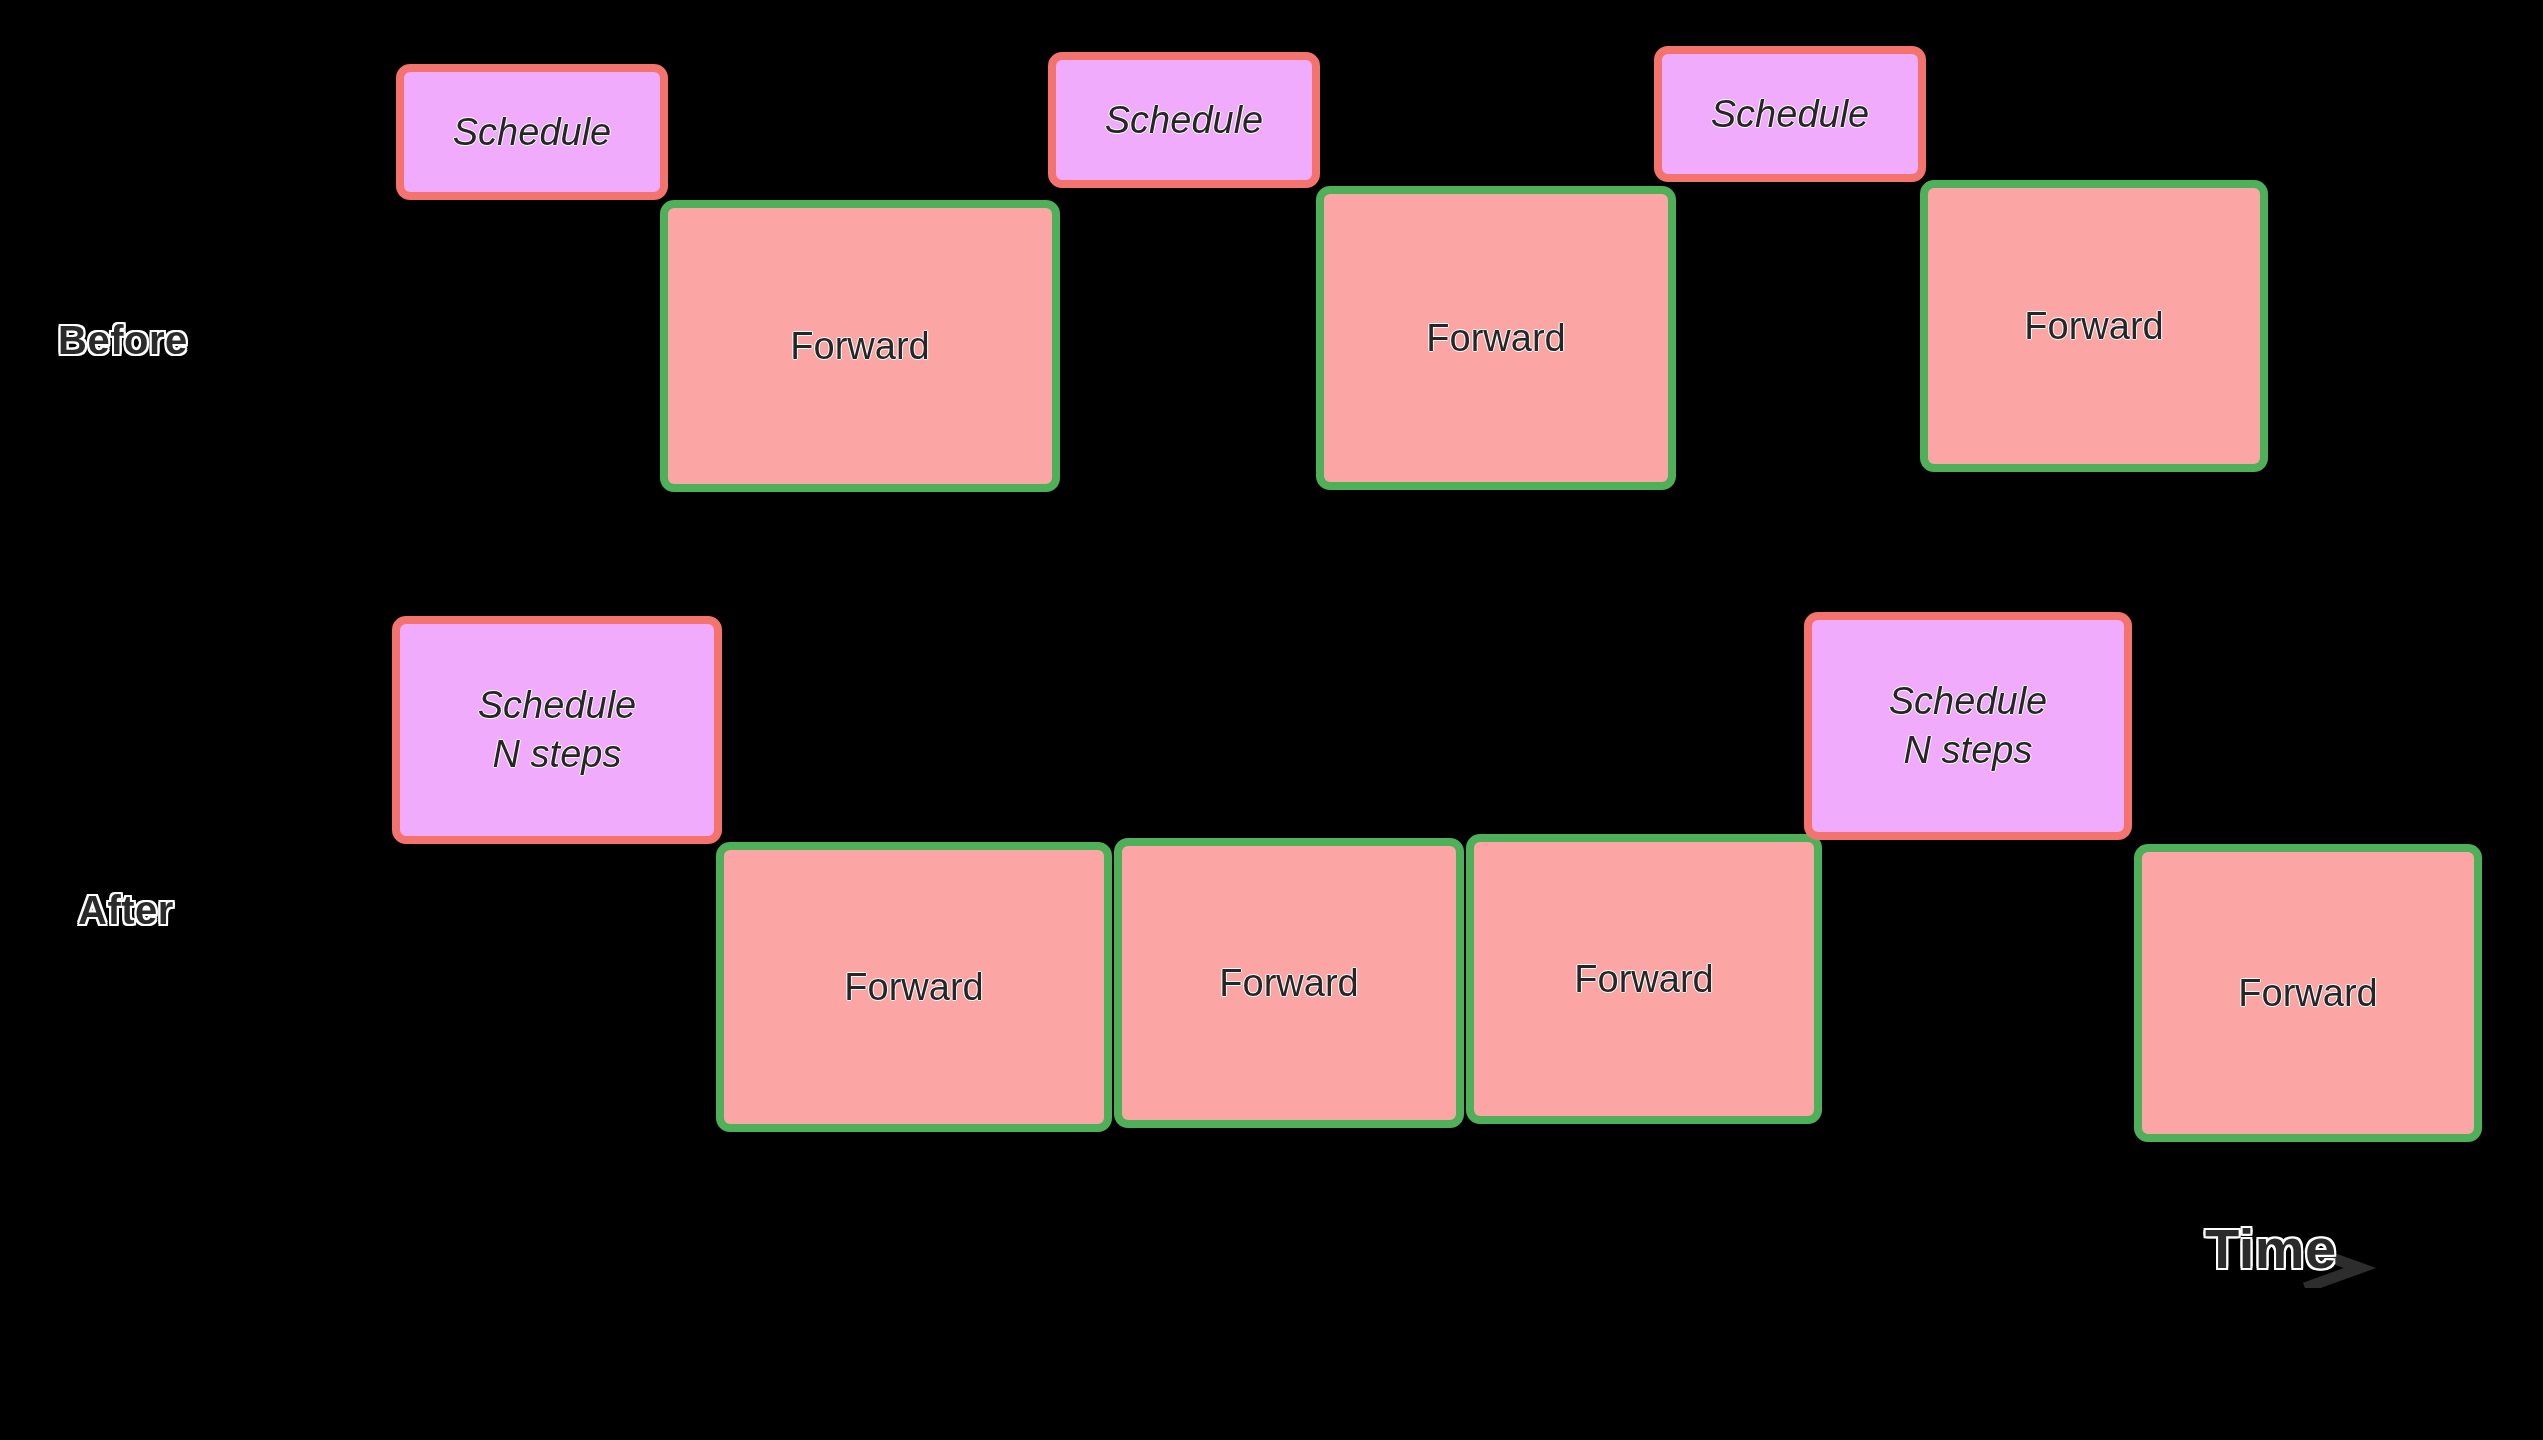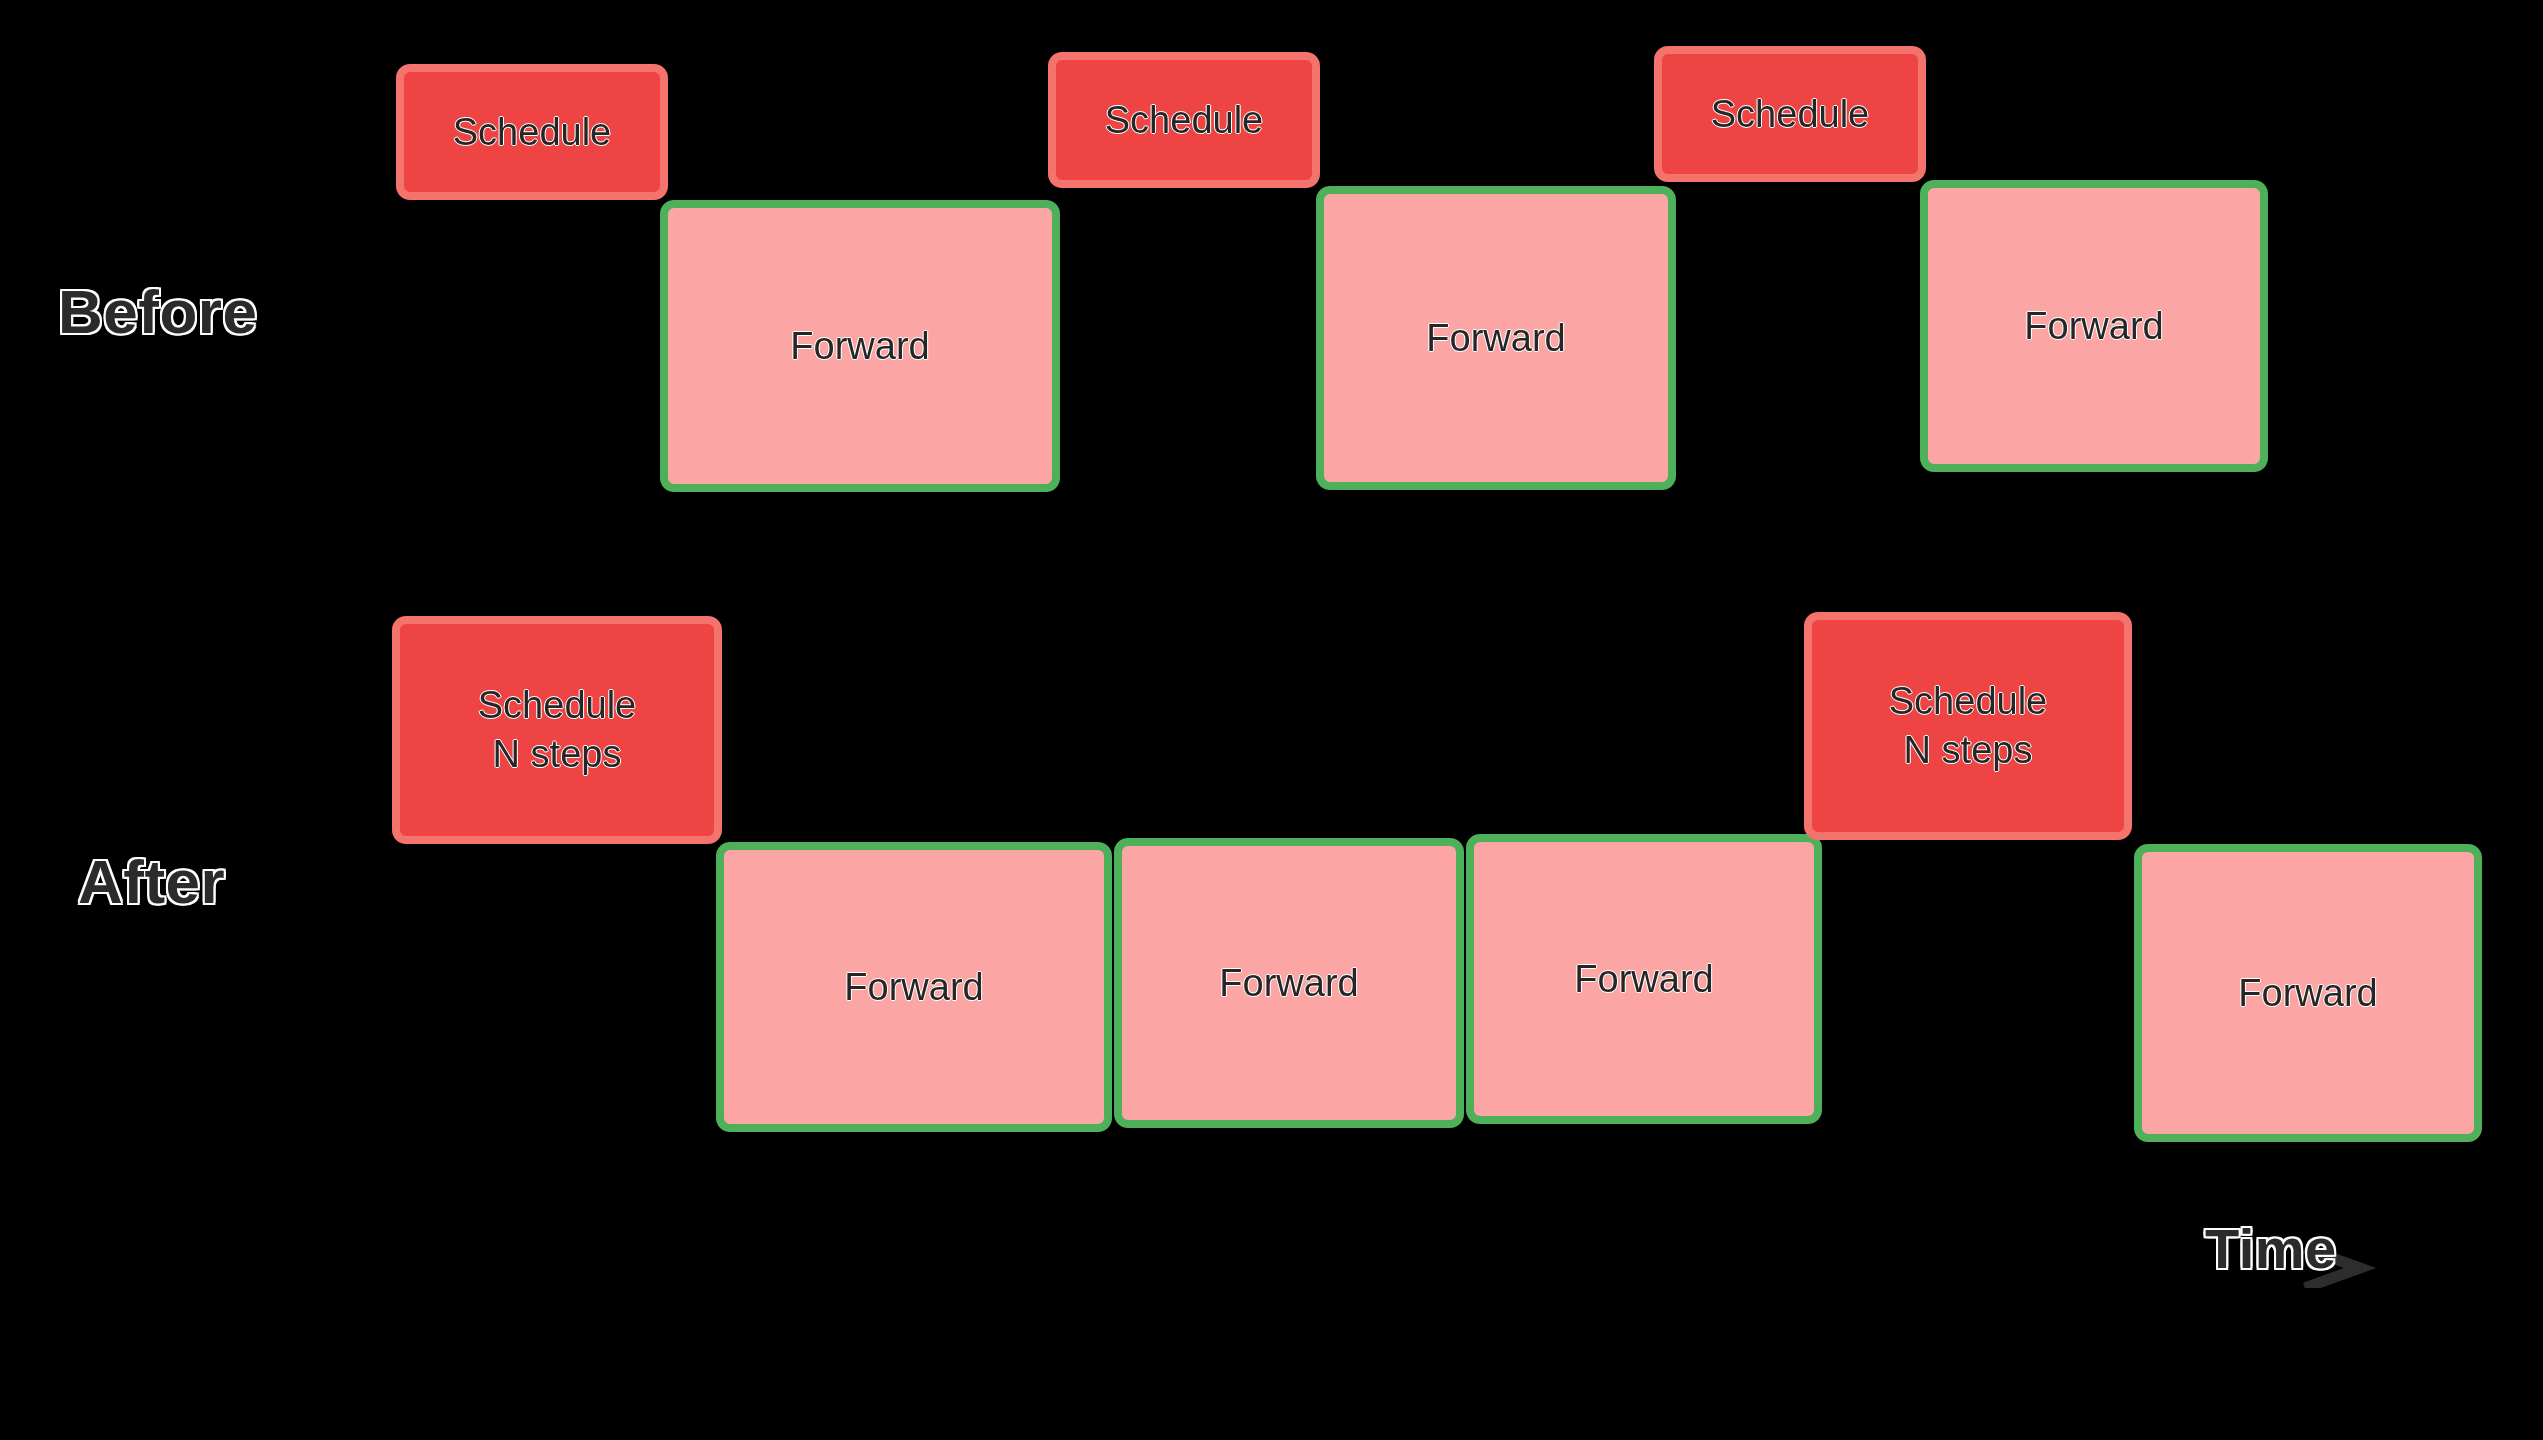--- a/index.html
+++ b/index.html
@@ -18,34 +18,35 @@
     position: absolute;
     left: 0; top: 0;
     width: 2543px;
     height: 1440px;
     background: #000000;
   }
 
   
   .row-label {
     position: absolute;
-    font-size: 62px;
+    font-size: 40px;
     font-weight: 700;
     color: #2b2b2b;
     letter-spacing: 0.5px;
     white-space: nowrap;
     text-shadow:
        2px  0   0 #ffffff,
       -2px  0   0 #ffffff,
        0    2px 0 #ffffff,
        0   -2px 0 #ffffff,
        2px  2px 0 #ffffff,
       -2px  2px 0 #ffffff,
        2px -2px 0 #ffffff,
       -2px -2px 0 #ffffff;
+    margin-top: 42px;
   }
 
   
   .box {
     position: absolute;
     border-radius: 14px;
     display: flex;
     align-items: center;
     justify-content: center;
     text-align: center;
@@ -57,22 +58,23 @@
     line-height: 1.28;
     white-space: pre-line;
     text-shadow:
        1px  0   0 #ffffff,
       -1px  0   0 #ffffff,
        0    1px 0 #ffffff,
        0   -1px 0 #ffffff;
   }
 
   .box.schedule {
-    background: #ef4444;
+    background: #f0abfc;
     border: 8px solid #f4736d;
+    font-style: italic;
   }
   .box.forward {
     background: #fca5a5;
     border: 8px solid #4eb15a;
   }
 
   
   #time-axis {
     position: absolute;
     left: 380px;

